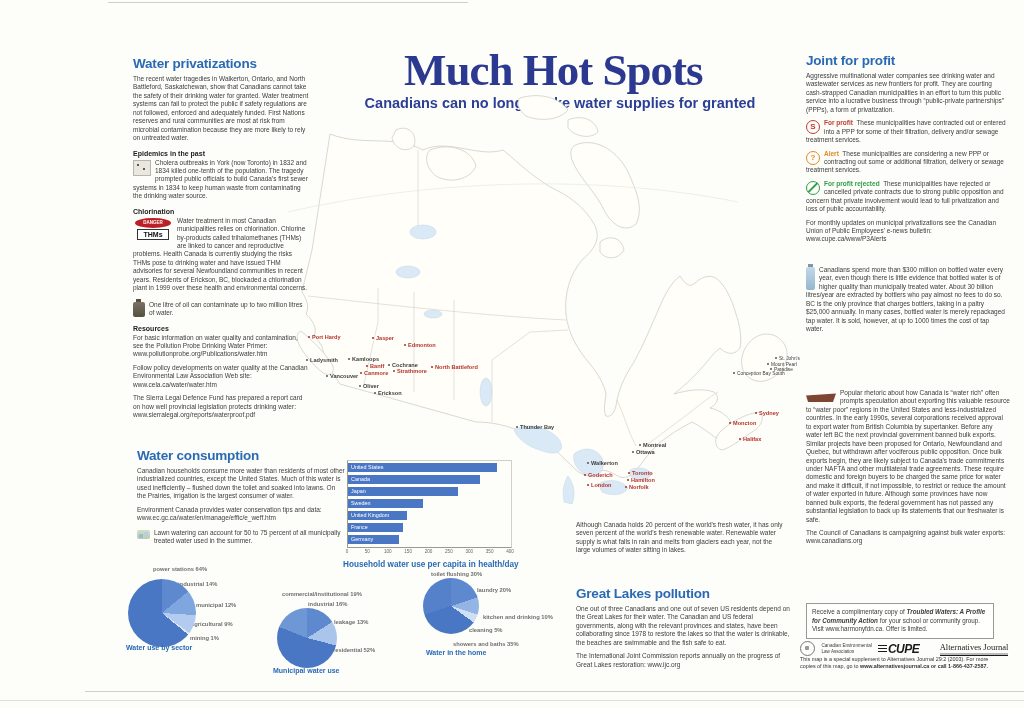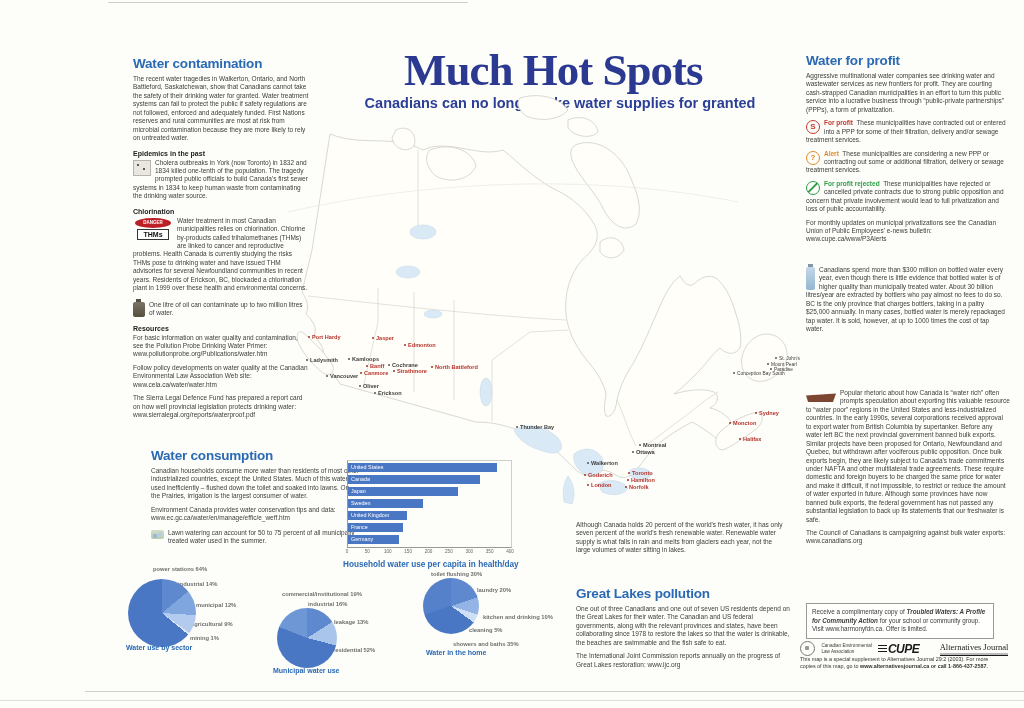--- a/index.html
+++ b/index.html
@@ -163,21 +163,21 @@
     <span class="city c-r" style="left: 755px; top: 410px;">Sydney</span>
     <span class="city c-r" style="left: 729px; top: 420px;">Moncton</span>
     <span class="city c-r" style="left: 739px; top: 436px;">Halifax</span>
     <span class="city c-k sm" style="left: 775px; top: 356px;">St. John's</span>
     <span class="city c-k sm" style="left: 767px; top: 362px;">Mount Pearl</span>
     <span class="city c-k sm" style="left: 770px; top: 367px;">Paradise</span>
     <span class="city c-k sm" style="left: 733px; top: 371px;">Conception Bay South</span>
   </div>
 
 <div class="abs" style="left:133px;top:56px;width:176px;">
-  <div class="h1">Water contamination</div>
+  <div class="h1">Water privatizations</div>
   <p class="p">The recent water tragedies in Walkerton, Ontario, and North Battleford, Saskatchewan, show that Canadians cannot take the safety of their drinking water for granted. Water treatment systems can fail to protect the public if safety regulations are not followed, enforced and adequately funded. First Nations reserves and rural communities are most at risk from microbial contamination because they are more likely to rely on untreated water.</p>
   <div class="h2">Epidemics in the past</div>
   <div>
     <span class="ic icon-cholera"></span>
     <p class="p">Cholera outbreaks in York (now Toronto) in 1832 and 1834 killed one-tenth of the population. The tragedy prompted public officials to build Canada's first sewer systems in 1834 to keep human waste from contaminating the drinking water source.</p>
   </div>
   <div class="h2">Chlorination</div>
   <div>
     <span class="ic icon-thm">
       <span class="danger">DANGER</span>
@@ -188,21 +188,21 @@
   <div style="clear:both;margin-top:8px;">
     <span class="ic icon-oil"></span>
     <p class="p">One litre of oil can contaminate up to two million litres of water.</p>
   </div>
   <div class="h2" style="clear:both;">Resources</div>
   <p class="p">For basic information on water quality and contamination, see the Pollution Probe Drinking Water Primer: www.pollutionprobe.org/Publications/water.htm</p>
   <p class="p">Follow policy developments on water quality at the Canadian Environmental Law Association Web site: www.cela.ca/water/water.htm</p>
   <p class="p">The Sierra Legal Defence Fund has prepared a report card on how well provincial legislation protects drinking water: www.sierralegal.org/reports/waterproof.pdf</p>
 </div>
 
-<div class="abs" style="left:151px;top:448px;width:208px;">
+<div class="abs" style="left:137px;top:448px;width:208px;">
   <div class="h1">Water consumption</div>
   <p class="p">Canadian households consume more water than residents of most other industrialized countries, except the United States. Much of this water is used inefficiently – flushed down the toilet and soaked into lawns. On the Prairies, irrigation is the largest consumer of water.</p>
   <p class="p">Environment Canada provides water conservation tips and data: www.ec.gc.ca/water/en/manage/effic/e_weff.htm</p>
   <div style="margin-top:6px;">
     <span class="ic icon-lawn"></span>
     <p class="p">Lawn watering can account for 50 to 75 percent of all municipally treated water used in the summer.</p>
   </div>
 </div>
 
 <div id="barchart" class="abs">
@@ -289,21 +289,21 @@
 <div class="abs" style="left:576px;top:521px;width:210px;">
   <p class="p">Although Canada holds 20 percent of the world's fresh water, it has only seven percent of the world's fresh renewable water. Renewable water supply is what falls in rain and melts from glaciers each year, not the large volumes of water sitting in lakes.</p>
 </div>
 <div class="abs" style="left:576px;top:586px;width:218px;">
   <div class="h1">Great Lakes pollution</div>
   <p class="p">One out of three Canadians and one out of seven US residents depend on the Great Lakes for their water. The Canadian and US federal governments, along with the relevant provinces and states, have been collaborating since 1978 to restore the lakes so that the water is drinkable, the beaches are swimmable and the fish safe to eat.</p>
   <p class="p">The International Joint Commission reports annually on the progress of Great Lakes restoration: www.ijc.org</p>
 </div>
 
 <div class="abs" style="left:806px;top:53px;width:202px;">
-  <div class="h1">Water for profit</div>
+  <div class="h1">Joint for profit</div>
   <p class="p">Aggressive multinational water companies see drinking water and wastewater services as new frontiers for profit. They are courting cash-strapped Canadian municipalities in an effort to turn this public service into a lucrative business through “public-private partnerships” (PPPs), a form of privatization.</p>
   <div style="margin-top:5px;">
     <span class="badge b-red">S</span>
     <p class="p"><span class="lg-label l-red">For profit</span>&nbsp;
       <span>These municipalities have contracted out or entered into a PPP for some of their filtration, delivery and/or sewage treatment services.</span></p>
   </div>
   <div style="clear:both;margin-top:4px;">
     <span class="badge b-org">?</span>
     <p class="p"><span class="lg-label l-org">Alert</span>&nbsp;
       <span>These municipalities are considering a new PPP or contracting out some or additional filtration, delivery or sewage treatment services.</span></p>

